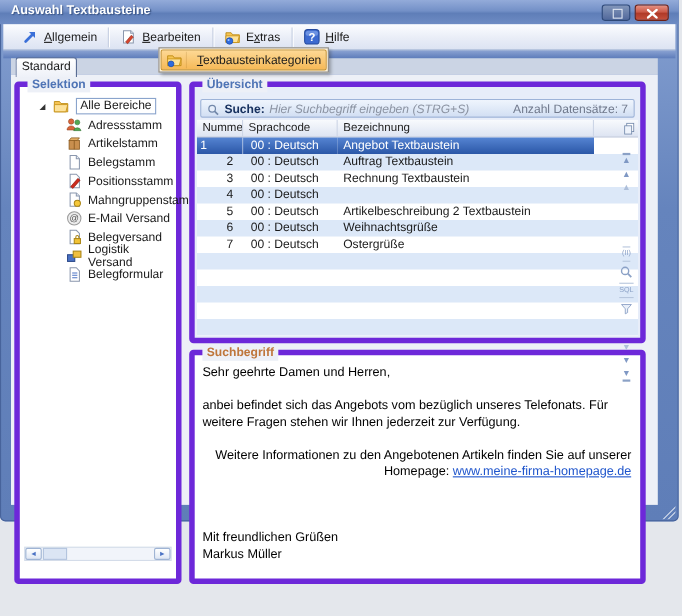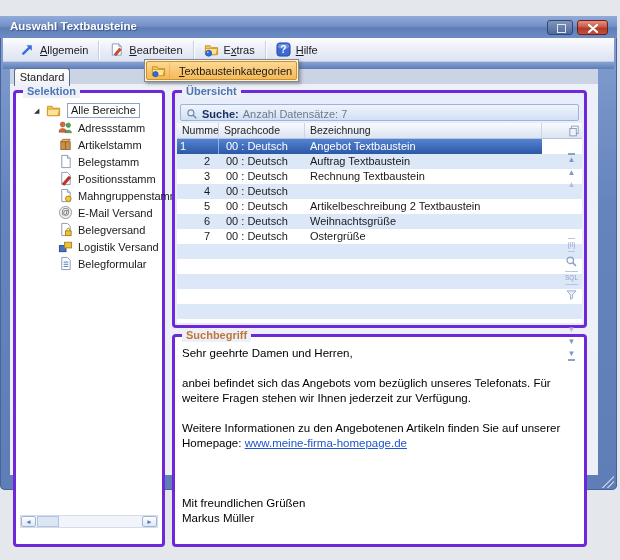--- a/index.html
+++ b/index.html
@@ -1,21 +1,21 @@
 <!DOCTYPE html>
 <html><head>
 <meta charset="utf-8">
 <style>
   html,body{margin:0;padding:0;}
   body{width:620px;height:560px;overflow:hidden;background:#e4e7ec;position:relative;
        font-family:"Liberation Sans","DejaVu Sans",sans-serif;font-size:11px;color:#1a1a1a;}
   
   .window{position:absolute;left:0;top:0;width:617px;height:474px;
     background:linear-gradient(180deg,#85a0d1,#6584bd 40%,#5f7eb8);
-    border-radius:0 0 5px 5px;box-shadow:inset 0 0 0 1px #47639b;margin-top:16px;}
+    border-radius:0 0 5px 5px;box-shadow:inset 0 0 0 1px #47639b;}
   .titlebar{position:absolute;left:0;right:0;top:0;height:22px;
     background:linear-gradient(#93abd9,#7390c7 45%,#5f7eb8 55%,#6e8cc4);
     border-radius:0;}
   .title{position:absolute;left:10px;top:4px;color:#fff;font-weight:bold;font-size:11.5px;
     text-shadow:1px 1px 1px #3a5484;}
   .tbbtn{position:absolute;top:4px;height:15px;border-radius:3px;box-sizing:border-box;}
   .btn-max{right:44px;width:26px;background:linear-gradient(#8296ba,#51689b);border:1px solid #2e4877;}
   .maxbox{position:absolute;left:9px;top:3px;width:7px;height:7px;border:1.5px solid #dfe6f2;background:transparent;}
   .btn-close{right:9px;width:31px;background:linear-gradient(#e59183,#cb5a49 45%,#b03a28 55%,#c4503c);border:1px solid #6e2014;}
   
@@ -27,21 +27,21 @@
   .sep{width:1px;height:18px;background:#c6cfe2;box-shadow:1px 0 0 #ffffff;margin:0 1px;}
   .key{text-decoration:underline;}
   
   .band{position:absolute;left:3px;right:3px;top:46px;height:7px;background:linear-gradient(#8aa2d2,#5d7cba);}
   .tabrow{position:absolute;left:10px;right:19px;top:53px;height:15px;background:#cbd4e4;}
   .tab{position:absolute;left:14px;top:52px;width:54px;height:17px;z-index:2;
     background:linear-gradient(#ffffff,#eef1f8);border:1px solid #5a6d94;border-bottom:none;
     border-radius:3px 3px 0 0;text-align:center;line-height:16px;font-size:11px;}
   .page{position:absolute;left:10px;right:19px;top:68px;bottom:15px;background:#edf0f7;z-index:1;}
   
-  .group{position:absolute;border:3px solid #6d28d9;border-radius:4px;background:#fff;box-sizing:border-box;}
+  .group{position:absolute;border:5px solid #6d28d9;border-radius:4px;background:#fff;box-sizing:border-box;}
   .g-sel{left:3px;top:6px;width:152px;height:457px;}
   .g-ueb{left:162px;top:6px;width:415px;height:238px;background:#e7edf9;}
   .g-txt{left:162px;top:250px;width:415px;height:213px;}
   .glabel{position:absolute;top:-8px;left:7px;background:#edf0f7;padding:0 4px;
     font-size:11px;font-weight:bold;color:#4f74b5;line-height:13px;}
   .g-txt .glabel{color:#bf763b;}
   
   .tree{position:absolute;left:0;top:9px;right:2px;}
   .titem{height:17px;display:flex;align-items:center;padding-left:42px;}
   .titem.root{padding-left:18px;}
@@ -83,21 +83,21 @@
   .gt{font-size:8px;line-height:10px;text-align:center;cursor:default;}
   .gt.bar-top{border-top:2px solid #8ba1c6;margin-top:4px;}
   .gt.bar-bot{border-bottom:2px solid #8ba1c6;}
   .gt.dim{color:#aebfda;}
   .gt.txt{font-size:6.5px;letter-spacing:0;color:#8ba1c6;border-top:1px solid #b7c6dd;border-bottom:1px solid #b7c6dd;padding:1px 0;}
   .gridtools svg{width:13px;height:13px;}
   
   .txtbody{position:absolute;left:7px;right:8px;top:9px;bottom:6px;font-size:11.5px;line-height:15px;color:#000;overflow:hidden;}
   .para{margin:0 0 15px 0;}
   .para.tight{margin:0;}
-  .para.gap2{margin:0 0 45px 0;}
+  .para.gap2{margin:0 0 45px 0;text-align:right;}
   a.link{color:#1f55cc;text-decoration:underline;}
   
   .menu{position:absolute;left:144px;top:43px;width:155px;height:23px;z-index:50;
     background:#fdf2da;border:1px solid #86878a;box-shadow:2px 2px 3px rgba(60,60,60,.4);
     padding:1px;box-sizing:border-box;}
   .menuitem{height:100%;background:linear-gradient(#fdd894,#f6b957);border:1px solid #c8922f;
     border-radius:2px;display:flex;align-items:center;box-sizing:border-box;}
   .mi-icon{width:22px;display:flex;justify-content:center;border-right:1px solid rgba(150,100,20,.18);}
   .mi-icon svg{width:15px;height:15px;}
   .mi-label{margin-left:9px;color:#1a1a1a;}
@@ -281,20 +281,21 @@
 
     <div class="group g-ueb">
       <span class="glabel">Übersicht</span>
 
       <div class="searchbar">
         <svg viewBox="0 0 16 16">
           <circle cx="6.5" cy="6.5" r="4" fill="#e6eefa" stroke="#7288aa" stroke-width="1.5"></circle>
           <line x1="9.6" y1="9.6" x2="13.6" y2="13.6" stroke="#7288aa" stroke-width="2"></line>
         </svg>
         <span class="slabel">Suche:</span>
+        <span class="sph">Hier Suchbegriff eingeben (STRG+S)</span>
         <span class="scount">Anzahl Datensätze: 7</span>
       </div>
 
       <div class="table">
         <div class="thead">
           <div class="th">Nummer</div>
           <div class="th">Sprachcode</div>
           <div class="th">Bezeichnung</div>
           <div class="th last">
             <svg width="12" height="12" viewBox="0 0 16 16">

